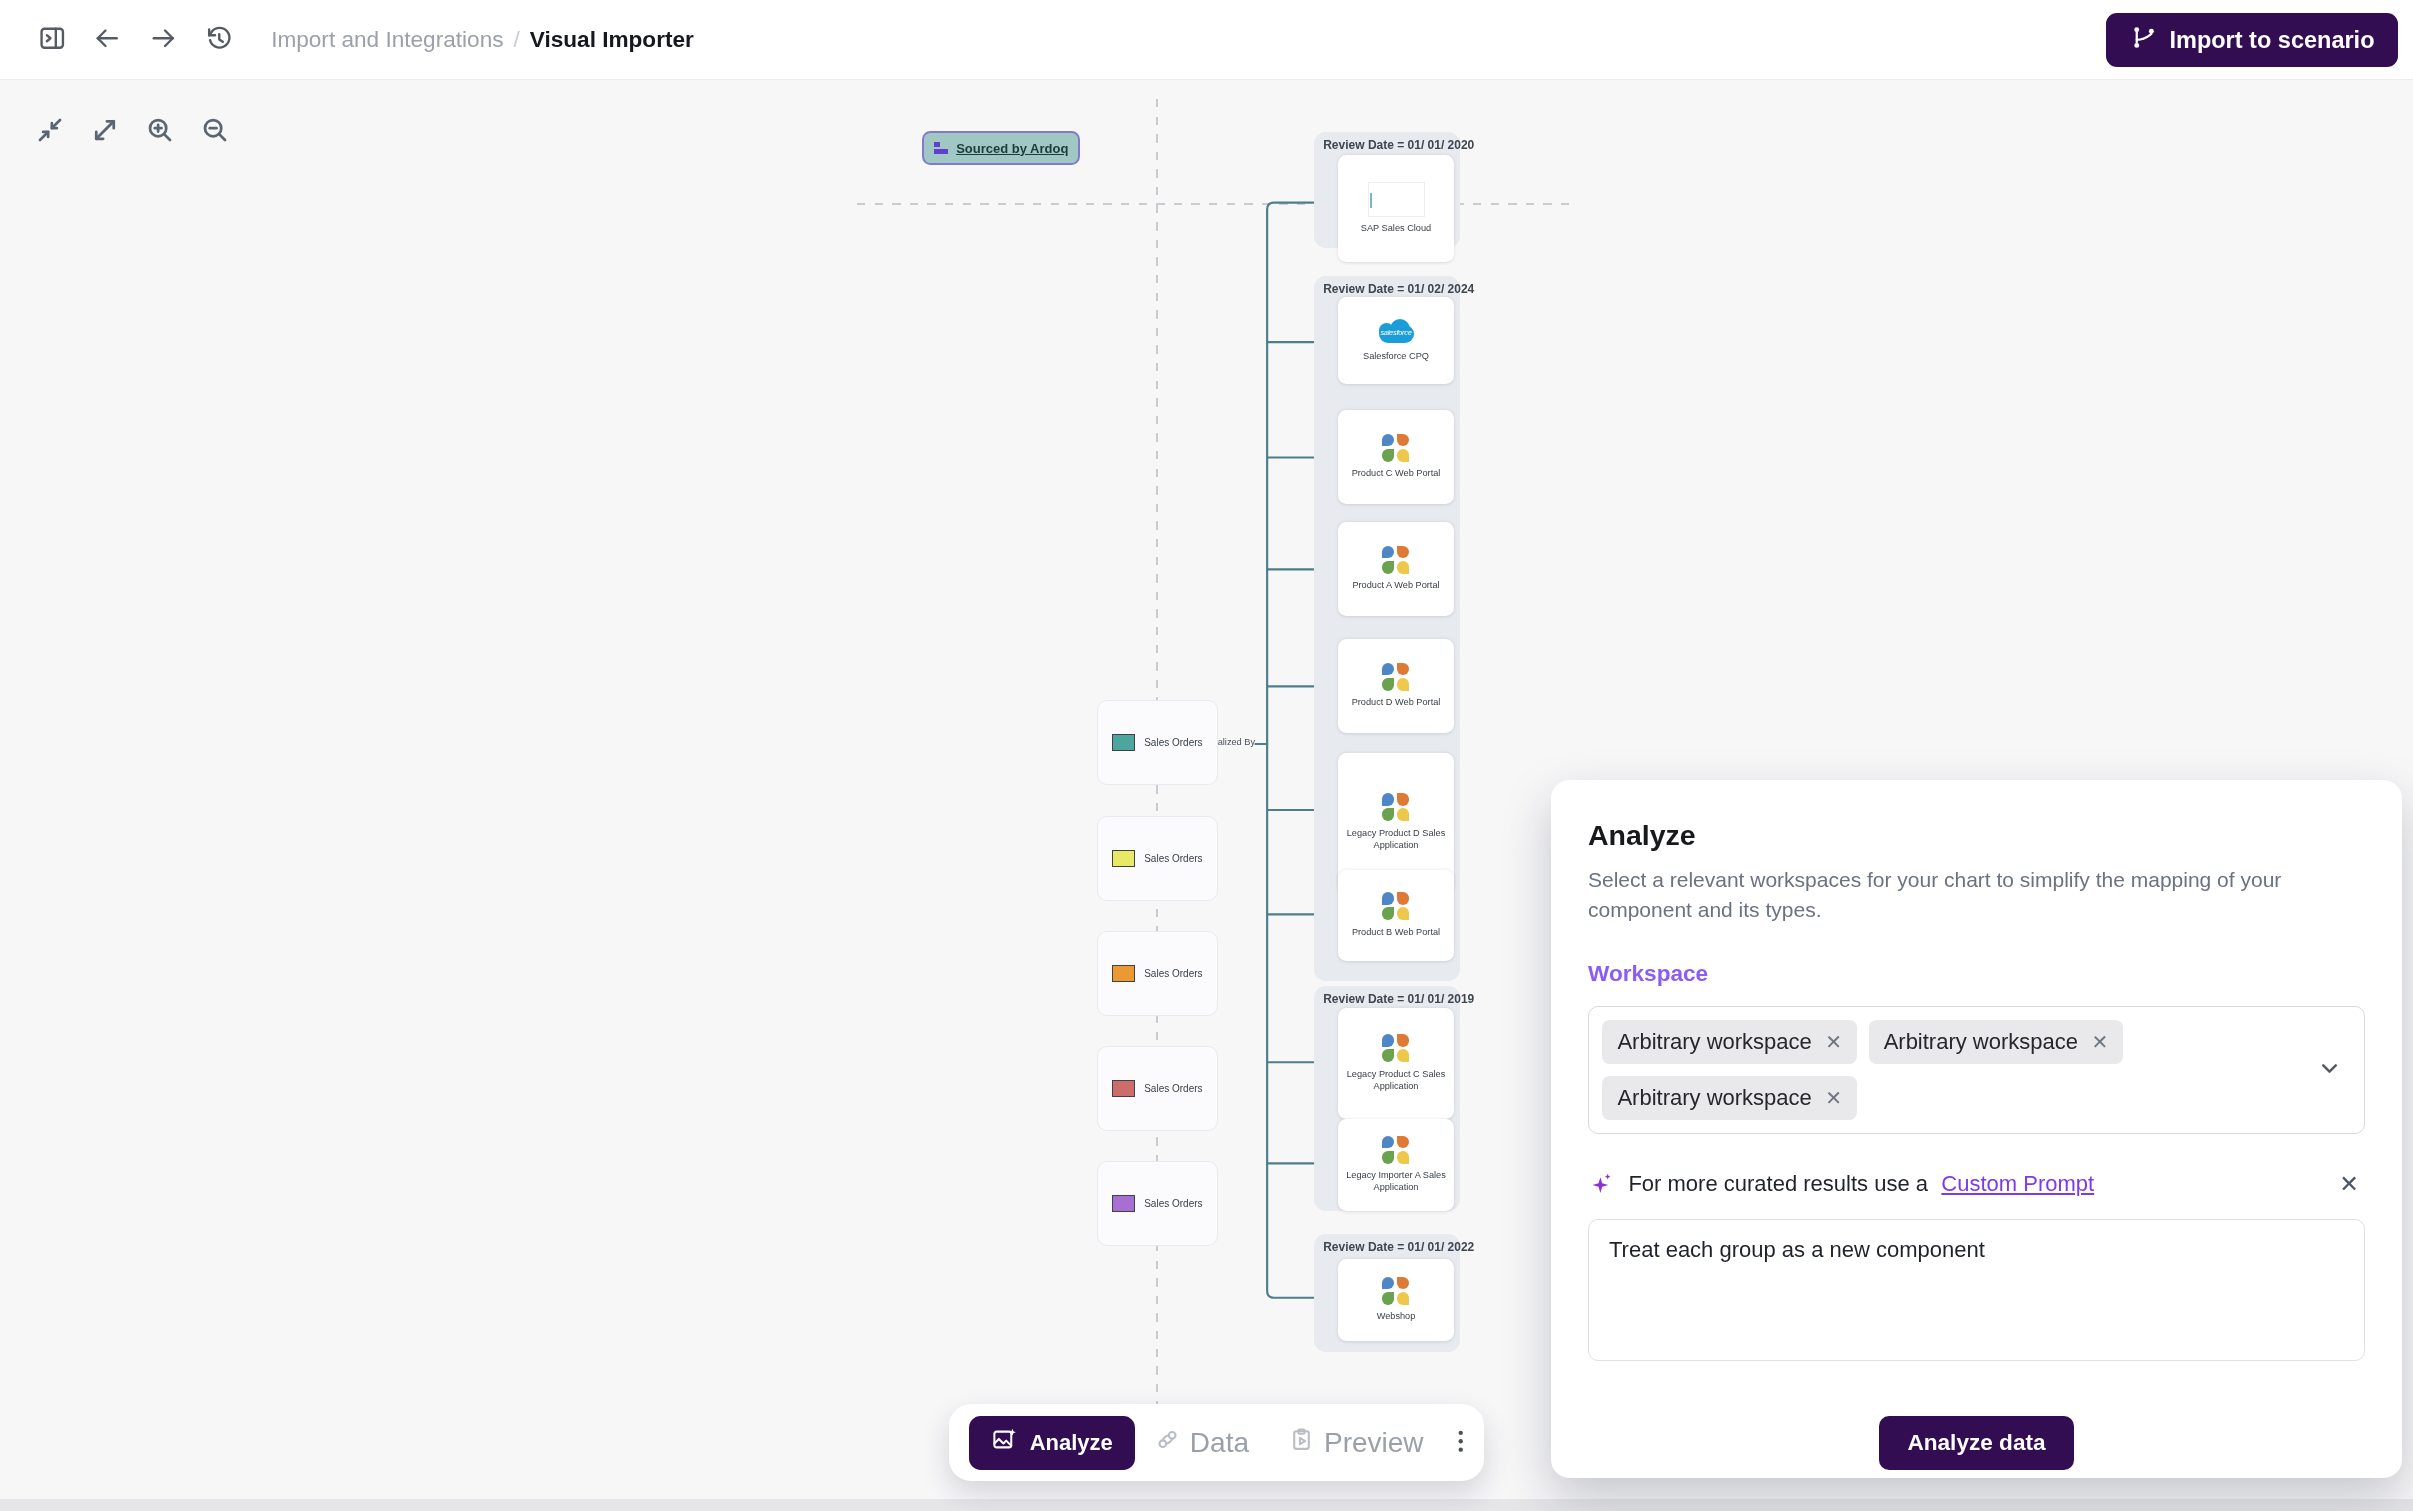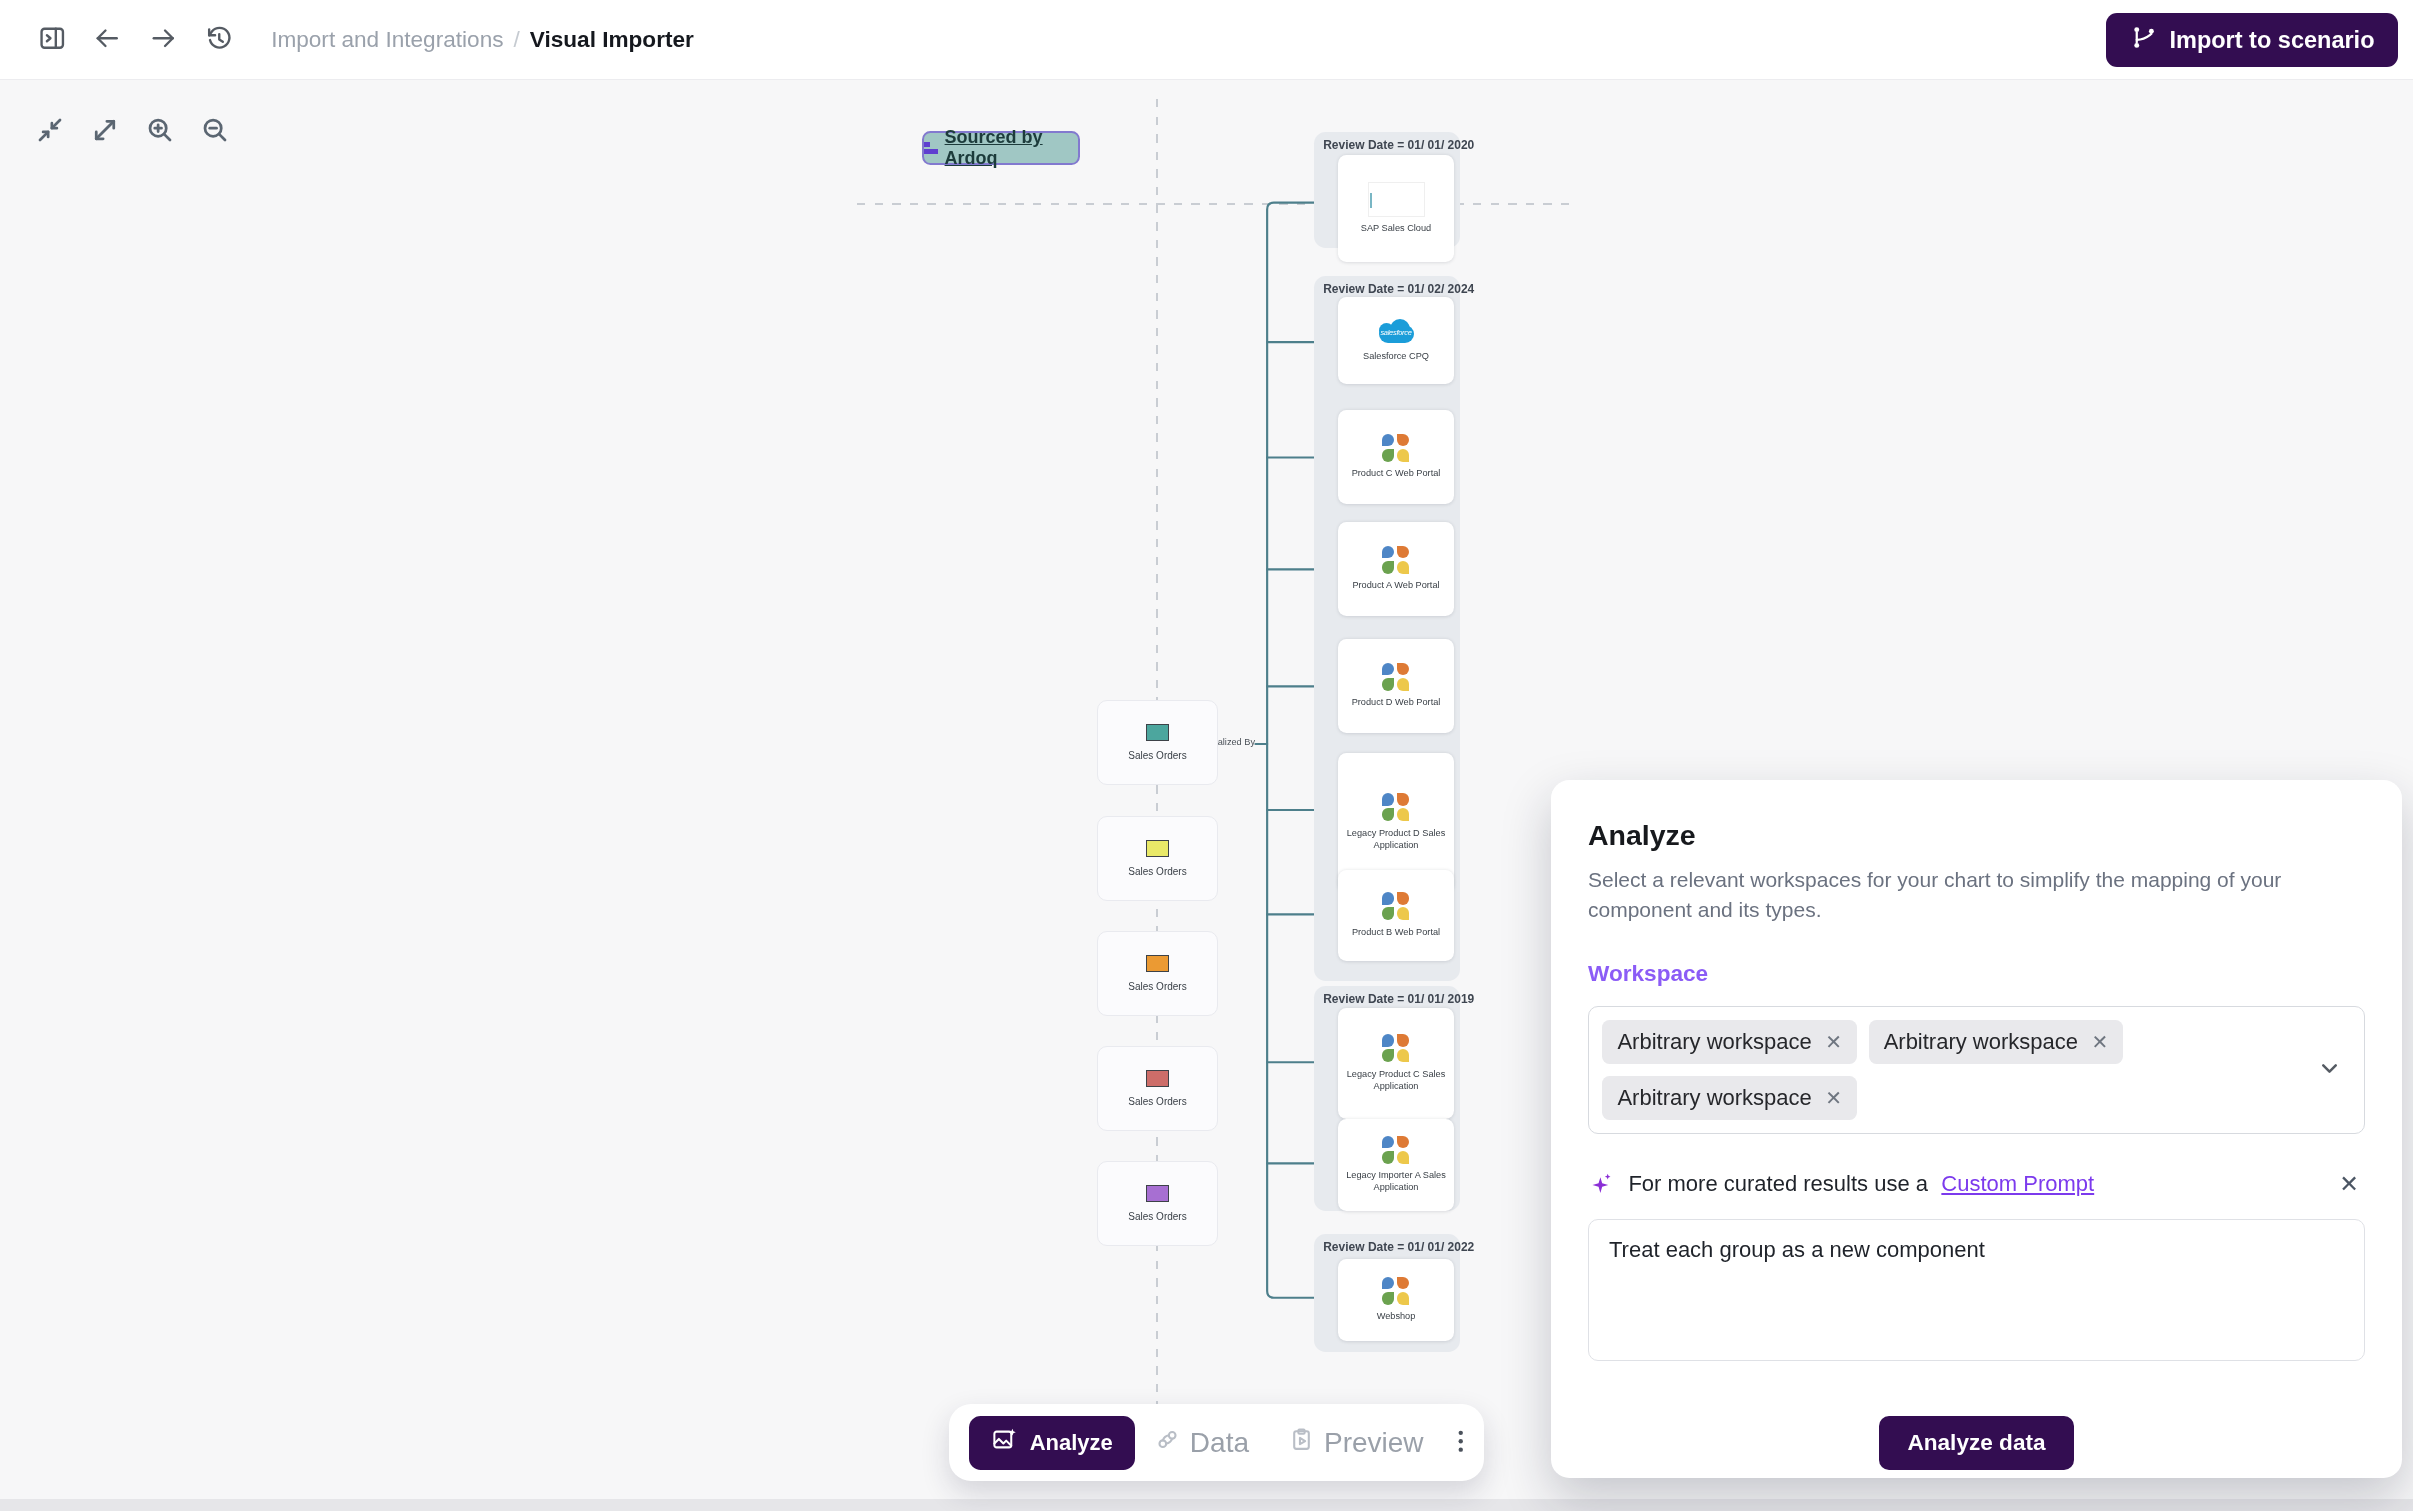--- a/index.html
+++ b/index.html
@@ -33,21 +33,21 @@
   .hline{position:absolute;left:857px;top:203px;width:714px;height:1.7px;z-index:1;
     background:repeating-linear-gradient(90deg,#c9cdd3 0 8.4px,transparent 8.4px 17.6px);}
   .edges{position:absolute;left:1207px;top:184px;width:142px;height:1140px;z-index:3;}
   .edges path{stroke:#4d7f8b;stroke-width:2.6;fill:none;stroke-linecap:round;stroke-linejoin:round;}
   .edge-label{position:absolute;left:1185px;top:737px;width:70px;text-align:right;font-size:9.2px;
     color:#4b5158;z-index:4;white-space:nowrap;}
 
   
   .sourced{position:absolute;left:922px;top:131px;width:158px;height:34px;background:#a0c7c4;
     border:2.5px solid#8279cf;border-radius:8.4px;display:flex;align-items:center;justify-content:center;gap:8.4px;z-index:10;}
-  .sourced-label{font-size:18px;font-weight:700;color:#1c3b3b;text-decoration:underline;}
+  .sourced-label{font-size:13px;font-weight:700;color:#1c3b3b;text-decoration:underline;}
   .bars-icon{width:14.2px;height:12.6px;position:relative;}
   .bars-icon i{position:absolute;background:#5f3fd0;display:block;}
   .bars-icon .b1{left:0;top:0;width:5.9px;height:5px;}
   .bars-icon .b2{left:0;bottom:0;width:14.2px;height:5px;}
 
   
   .group{position:absolute;left:1314px;width:146px;background:#e7eaee;border-radius:11.7px;z-index:5;}
   .group-title{position:absolute;top:5.9px;left:9.2px;font-size:12px;font-weight:700;color:#3f4651;white-space:nowrap;}
   .node{position:absolute;left:1338px;width:116px;background:#fff;border-radius:8.4px;z-index:6;
     box-shadow:0 0.8px 3.4px rgba(20,24,40,.12);display:flex;flex-direction:column;align-items:center;
@@ -64,21 +64,21 @@
   .sf{width:40px;height:27px;position:relative;}
   .sf .c{position:absolute;background:#1b9dd9;border-radius:50%;}
   .sf .c1{left:2.5px;top:6.7px;width:35px;height:18.4px;border-radius:10px;}
   .sf .c2{left:3.4px;top:5px;width:15px;height:15px;}
   .sf .c3{left:14.2px;top:0.8px;width:20px;height:20px;}
   .sf .sf-text{position:absolute;left:0;top:10px;width:100%;text-align:center;color:#fff;
     font-size:7.5px;font-style:italic;letter-spacing:-0.3px;}
 
   
   .so{position:absolute;left:1097px;width:121px;height:85px;background:#fbfbfd;border:1.7px solid #e9eaef;
-    border-radius:10px;display:flex;flex-direction:column;align-items:center;justify-content:center;
+    border-radius:10px;display:flex;flex-direction:row;align-items:center;justify-content:center;
     gap:9.2px;z-index:6;cursor:pointer;}
   .so-square{width:22.6px;height:17.6px;border:1.7px solid #3d4248;}
   .so-label{font-size:10px;color:#3a4047;font-weight:500;}
 
   
   .btoolbar{position:absolute;left:949px;top:1404px;width:535px;height:77px;background:#fff;
     border-radius:22px;box-shadow:0 11.7px 28.5px rgba(30,34,60,.16);display:flex;align-items:center;
     padding:0 20px;z-index:40;}
   .analyze-tab{height:54px;border-radius:11.7px;background:#330d51;color:#fff;border:none;display:flex;
     align-items:center;gap:11.7px;padding:0 22px;font-size:22px;font-weight:600;font-family:inherit;cursor:pointer;}

